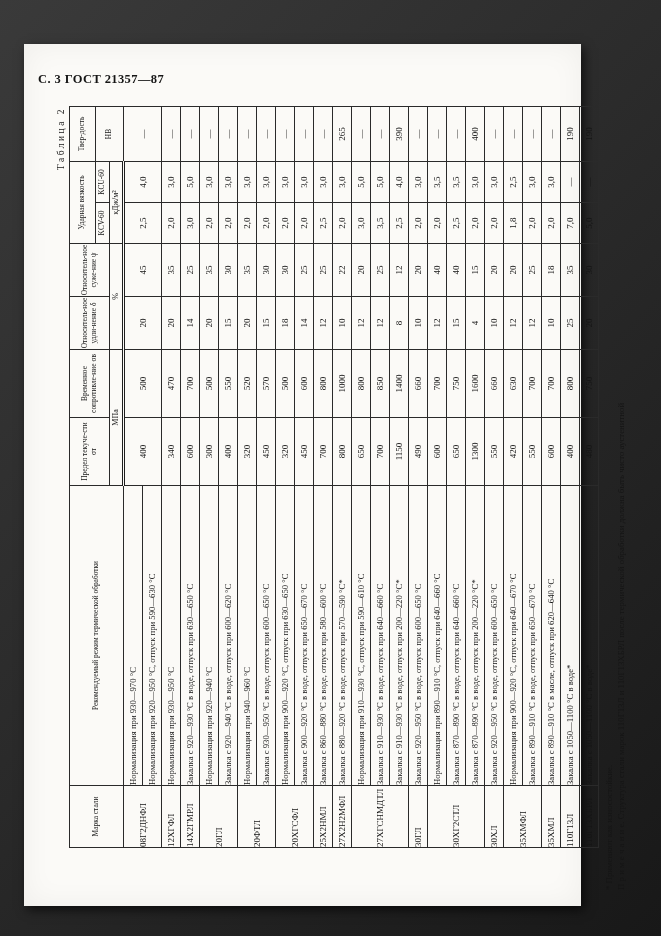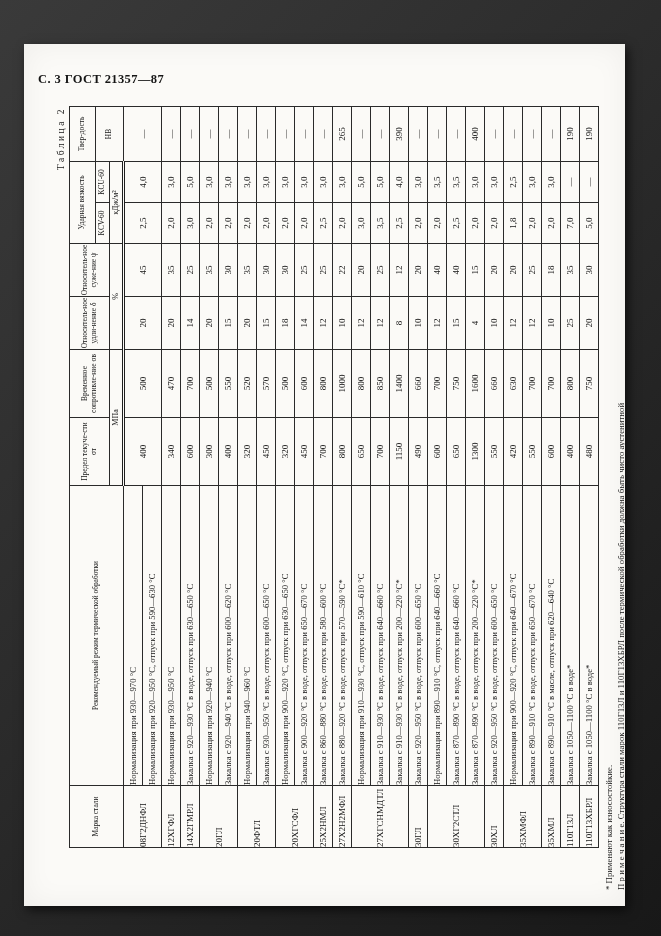--- a/index.html
+++ b/index.html
@@ -4,21 +4,21 @@
 <style>
   html,body{margin:0;padding:0;}
   body{
     width:661px;height:936px;overflow:hidden;
     background:linear-gradient(135deg,#3a3a3a 0%,#2b2b2b 45%,#181818 100%);
     font-family:"Liberation Serif","DejaVu Serif",serif;
     color:#151515;
     -webkit-font-smoothing:antialiased;
   }
   .page{
-    position:absolute;left:24px;top:44px;width:601px;height:862px;
+    position:absolute;left:24px;top:44px;width:557px;height:862px;
     background:#fbfaf7;
     box-shadow:3px 4px 10px rgba(0,0,0,.65), inset 0 0 30px rgba(0,0,0,.05);
   }
   .doc-header{
     position:absolute;left:14px;top:28px;
     font-size:12.5px;font-weight:bold;letter-spacing:.4px;white-space:nowrap;
   }
   .page-number{
     position:absolute;left:0;right:0;top:818px;text-align:center;font-size:11px;
   }

